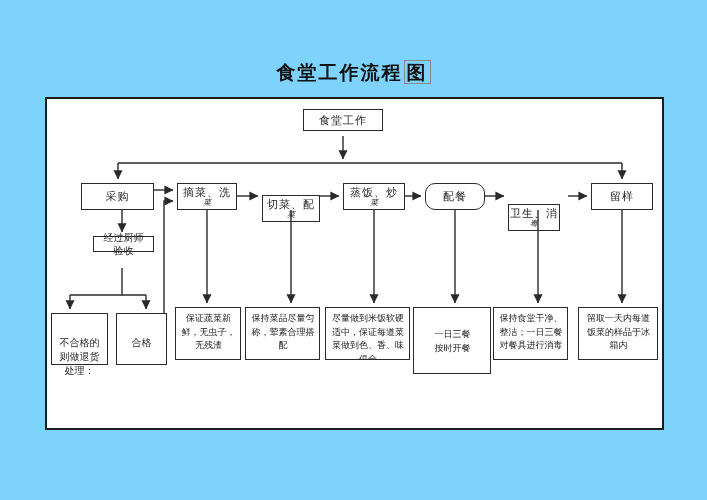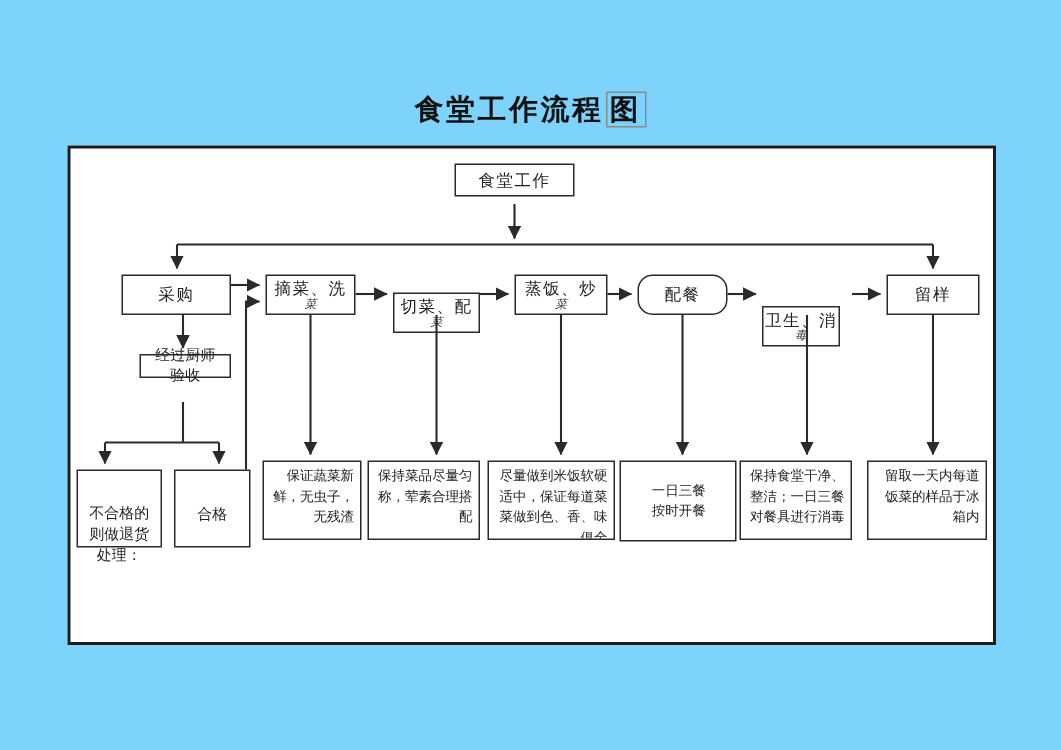--- a/index.html
+++ b/index.html
@@ -20,21 +20,21 @@
   .node{
     position:absolute;border:1.5px solid #2a2a2a;background:#ffffff;
     display:flex;flex-direction:column;align-items:center;justify-content:center;
     text-align:center;box-sizing:border-box;
   }
   .pline1{font-size:11px;letter-spacing:1px;line-height:13px;}
   .psub{font-size:8px;font-style:italic;line-height:9px;margin-top:-1px;color:#333;}
   .note{
     position:absolute;border:1.5px solid #2a2a2a;background:#ffffff;
     box-sizing:border-box;font-size:9px;line-height:13.5px;
-    padding:4px 4px 2px 5px;text-align:right;overflow:hidden;color:#222;
+    padding:4px 4px 2px 5px;text-align:center;overflow:hidden;color:#222;
   }
   .note.center{display:flex;align-items:center;justify-content:center;text-align:center;}
   .prewrap{white-space:pre-line;}
   .topalign{justify-content:flex-start;padding-top:22px;}
   svg.connectors{position:absolute;left:0;top:0;pointer-events:none;}
 </style>
 </head>
 <body>
 
 <div id="canvas">
@@ -101,21 +101,21 @@
   </div>
 
   <div class="note" style="left:245px;top:307px;width:75px;height:53px;">
     <span>保持菜品尽量匀称，荤素合理搭配</span>
   </div>
 
   <div class="note" style="left:325px;top:307px;width:85px;height:53px;">
     <span>尽量做到米饭软硬适中，保证每道菜菜做到色、香、味俱全</span>
   </div>
 
-  <div class="note center" style="left:413px;top:307px;width:78px;height:54px;">
+  <div class="note center" style="left:413px;top:307px;width:78px;height:67px;">
     <span class="prewrap">一日三餐
 按时开餐</span>
   </div>
 
   <div class="note" style="left:493px;top:307px;width:75px;height:53px;">
     <span>保持食堂干净、整洁；一日三餐对餐具进行消毒</span>
   </div>
 
   <div class="note" style="left:578px;top:307px;width:80px;height:53px;">
     <span>留取一天内每道饭菜的样品于冰箱内</span>

